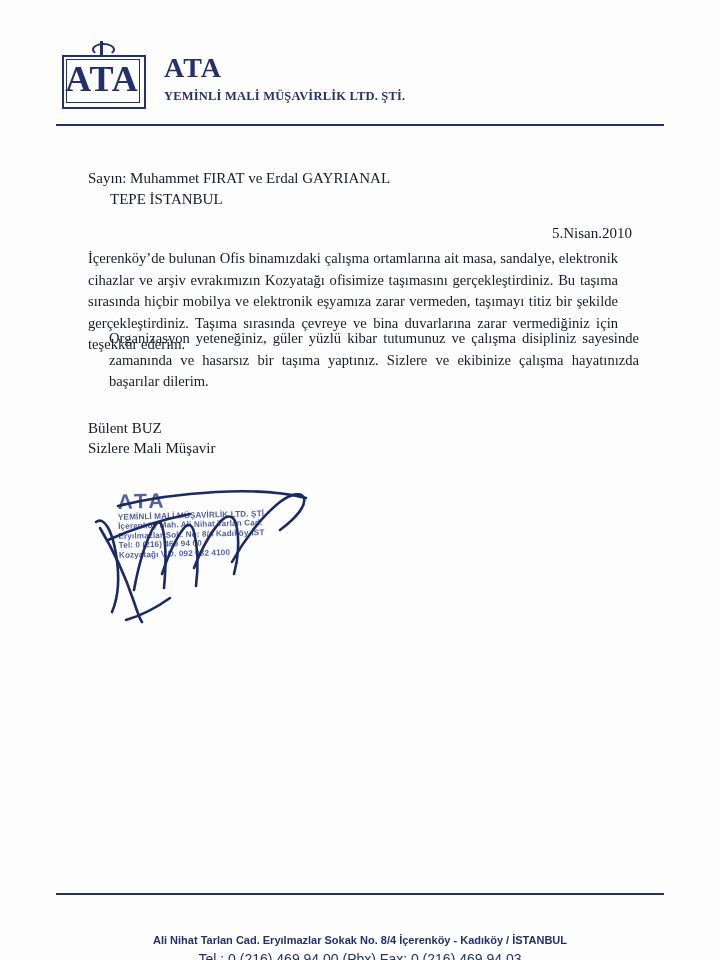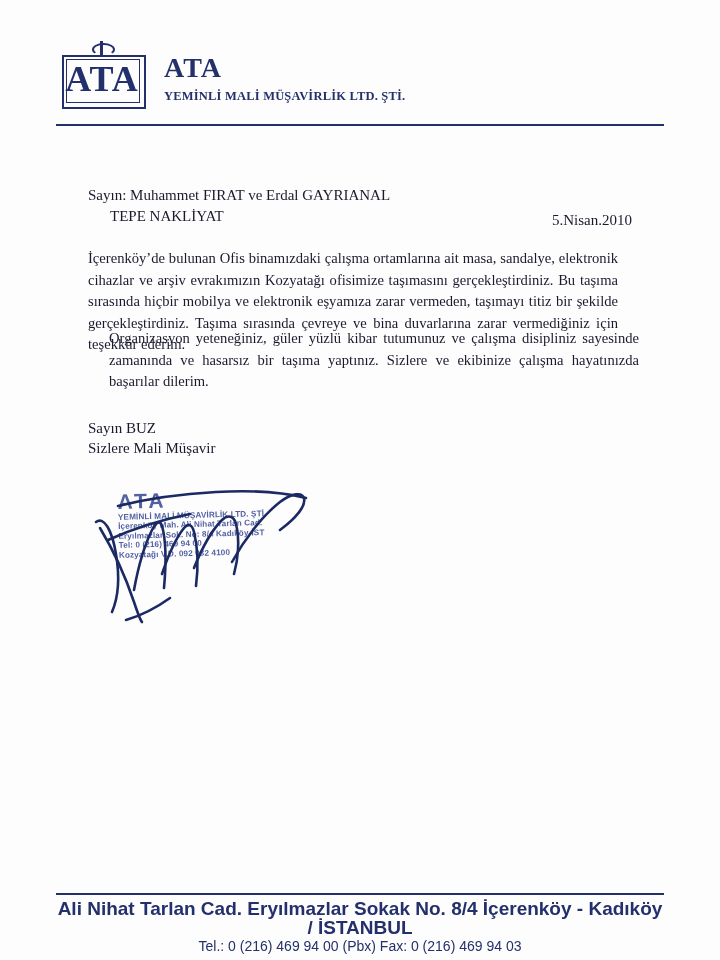--- a/index.html
+++ b/index.html
@@ -126,30 +126,29 @@
     background: #24306b;
   }
 
   
   .addressee {
     position: absolute;
     left: 88px;
     top: 168px;
     font-size: 15px;
     line-height: 21px;
-    margin-top: 17px;
   }
   .addressee .line2 {
     margin-left: 22px;
   }
 
   .date {
     position: absolute;
     right: 88px;
-    top: 212px;
+    top: 225px;
     font-size: 15px;
   }
 
   .para {
     position: absolute;
     left: 88px;
     width: 530px;
     font-size: 14.6px;
     line-height: 21.5px;
     text-align: justify;
@@ -214,23 +213,24 @@
   .footer {
     position: absolute;
     left: 56px;
     top: 899px;
     width: 608px;
     text-align: center;
     color: #24306b;
     font-family: "Liberation Sans", sans-serif;
   }
   .footer .addr {
-    font-size: 19px;
+    font-size: 11px;
     font-weight: bold;
     line-height: 19px;
+    margin-top: 32px;
   }
   .footer .tel {
     font-size: 14px;
     line-height: 18px;
   }
 </style>
 </head>
 <body>
 
 <div class="page">
@@ -245,30 +245,30 @@
     <div class="brand-text">
       <div class="brand-name">ATA</div>
       <div class="brand-sub">YEMİNLİ MALİ MÜŞAVİRLİK LTD. ŞTİ.</div>
     </div>
   </div>
 
   <div class="rule-top"></div>
 
   <div class="addressee">
     <div class="line1">Sayın: Muhammet FIRAT ve Erdal GAYRIANAL</div>
-    <div class="line2">TEPE NAKLİYAT</div>
+    <div class="line2">TEPE İSTANBUL</div>
   </div>
 
   <div class="date">5.Nisan.2010</div>
 
   <div class="para para-1">İçerenköy’de bulunan Ofis binamızdaki çalışma ortamlarına ait masa, sandalye, elektronik cihazlar ve arşiv evrakımızın Kozyatağı ofisimize taşımasını gerçekleştirdiniz. Bu taşıma sırasında hiçbir mobilya ve elektronik eşyamıza zarar vermeden, taşımayı titiz bir şekilde gerçekleştirdiniz. Taşıma sırasında çevreye ve bina duvarlarına zarar vermediğiniz için teşekkür ederim.</div>
   <div class="para para-2">Organizasyon yeteneğiniz, güler yüzlü kibar tutumunuz ve çalışma disipliniz sayesinde zamanında ve hasarsız bir taşıma yaptınız. Sizlere ve ekibinize çalışma hayatınızda başarılar dilerim.</div>
 
   <div class="signer">
-    <div>Sayın BUZ</div>
+    <div>Bülent BUZ</div>
     <div>Sizlere Mali Müşavir</div>
   </div>
 
   <div class="stamp">
     <div class="stamp-title">ATA</div>
     <div class="stamp-line">YEMİNLİ MALİ MÜŞAVİRLİK LTD. ŞTİ.</div>
     <div class="stamp-line">İçerenköy Mah. Ali Nihat Tarlan Cad.</div>
     <div class="stamp-line">Eryılmazlar Sok. No: 8/4 Kadıköy-İST</div>
     <div class="stamp-line">Tel: 0 (216) 469 94 00</div>
     <div class="stamp-line">Kozyatağı V.D. 092 032 4100</div>

